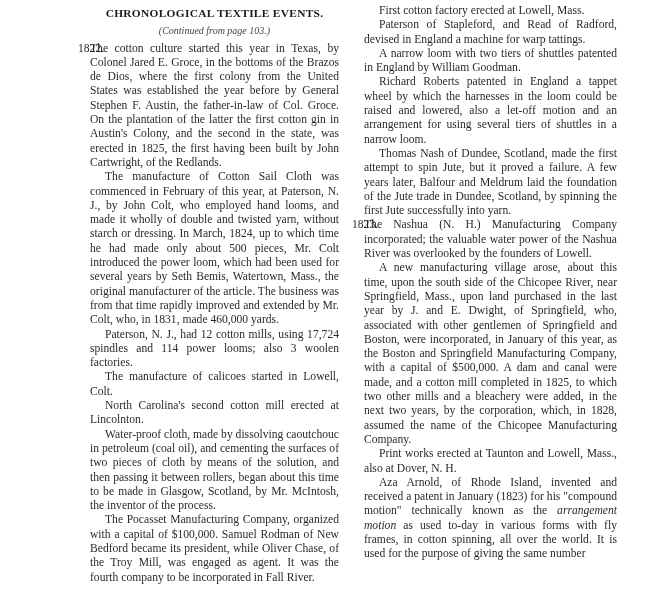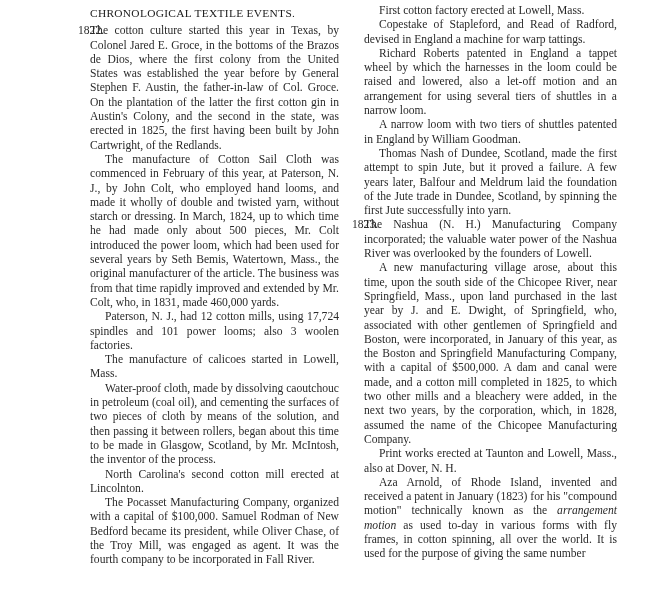--- a/index.html
+++ b/index.html
@@ -1,46 +1,47 @@
 <!DOCTYPE html>
 <html><head>
 <meta charset="utf-8">
 <style>
   html, body { margin: 0; padding: 0; background: #ffffff; }
   body { width: 666px; height: 612px; position: relative; overflow: hidden;
          font-family: "Liberation Serif", "DejaVu Serif", serif; color: #2a2a2a; }
   .col { position: absolute; font-size: 11.6px; line-height: 14.3px; text-align: justify; }
   .col-left { left: 90px; top: 4px; width: 249px; }
   .col-right { left: 364px; top: 4px; width: 253px; }
-  .title { font-weight: normal; font-size: 11.4px; letter-spacing: 0.3px;
+  .title { text-align: center; font-weight: bold; font-size: 11.4px; letter-spacing: 0.3px;
            margin: 2px 0 4px 0; color: #1a1a1a; position: relative; left: 0px; }
   .subtitle { text-align: center; font-style: italic; font-size: 10px; margin: 0 0 3px 0; color: #444; }
   p { margin: 0; text-indent: 15px; }
   .outdent { position: relative; }
   .year-num { position: absolute; left: -12px; }
   em { font-style: italic; }
 </style>
 </head>
 <body>
 
 <div class="col col-left">
   <div class="title">CHRONOLOGICAL TEXTILE EVENTS.</div>
+  <div class="subtitle">(Continued from page 103.)</div>
 
   <p class="outdent" style="text-indent:0;"><span class="year-num">1822.</span><span style="margin-left:0;">The cotton culture started this year in Texas, by Colonel Jared E. Groce, in the bottoms of the Brazos de Dios, where the first colony from the United States was established the year before by General Stephen F. Austin, the father-in-law of Col. Groce. On the plantation of the latter the first cotton gin in Austin's Colony, and the second in the state, was erected in 1825, the first having been built by John Cartwright, of the Redlands.</span></p>
   <p>The manufacture of Cotton Sail Cloth was commenced in February of this year, at Paterson, N. J., by John Colt, who employed hand looms, and made it wholly of double and twisted yarn, without starch or dressing. In March, 1824, up to which time he had made only about 500 pieces, Mr. Colt introduced the power loom, which had been used for several years by Seth Bemis, Watertown, Mass., the original manufacturer of the article. The business was from that time rapidly improved and extended by Mr. Colt, who, in 1831, made 460,000 yards.</p>
-  <p>Paterson, N. J., had 12 cotton mills, using 17,724 spindles and 101 power looms; also 3 woolen factories.</p>
-  <p>The manufacture of calicoes started in Lowell, Mass.</p>
+  <p>Paterson, N. J., had 12 cotton mills, using 17,724 spindles and 114 power looms; also 3 woolen factories.</p>
+  <p>The manufacture of calicoes started in Lowell, Colt.</p>
+  <p>North Carolina's second cotton mill erected at Lincolnton.</p>
   <p>Water-proof cloth, made by dissolving caoutchouc in petroleum (coal oil), and cementing the surfaces of two pieces of cloth by means of the solution, and then passing it between rollers, began about this time to be made in Glasgow, Scotland, by Mr. McIntosh, the inventor of the process.</p>
-  <p>North Carolina's second cotton mill erected at Lincolnton.</p>
   <p>The Pocasset Manufacturing Company, organized with a capital of $100,000. Samuel Rodman of New Bedford became its president, while Oliver Chase, of the Troy Mill, was engaged as agent. It was the fourth company to be incorporated in Fall River.</p>
 </div>
 
 <div class="col col-right">
   <p>First cotton factory erected at Lowell, Mass.</p>
-  <p>Copestake of Stapleford, and Read of Radford, devised in England a machine for warp tattings.</p>
+  <p>Paterson of Stapleford, and Read of Radford, devised in England a machine for warp tattings.</p>
+  <p>A narrow loom with two tiers of shuttles patented in England by William Goodman.</p>
   <p>Richard Roberts patented in England a tappet wheel by which the harnesses in the loom could be raised and lowered, also a let-off motion and an arrangement for using several tiers of shuttles in a narrow loom.</p>
-  <p>A narrow loom with two tiers of shuttles patented in England by William Goodman.</p>
   <p>Thomas Nash of Dundee, Scotland, made the first attempt to spin Jute, but it proved a failure. A few years later, Balfour and Meldrum laid the foundation of the Jute trade in Dundee, Scotland, by spinning the first Jute successfully into yarn.</p>
   <p class="outdent" style="text-indent:0;"><span class="year-num">1823.</span><span>The Nashua (N. H.) Manufacturing Company incorporated; the valuable water power of the Nashua River was overlooked by the founders of Lowell.</span></p>
   <p>A new manufacturing village arose, about this time, upon the south side of the Chicopee River, near Springfield, Mass., upon land purchased in the last year by J. and E. Dwight, of Springfield, who, associated with other gentlemen of Springfield and Boston, were incorporated, in January of this year, as the Boston and Springfield Manufacturing Company, with a capital of $500,000. A dam and canal were made, and a cotton mill completed in 1825, to which two other mills and a bleachery were added, in the next two years, by the corporation, which, in 1828, assumed the name of the Chicopee Manufacturing Company.</p>
   <p>Print works erected at Taunton and Lowell, Mass., also at Dover, N. H.</p>
   <p><span>Aza Arnold, of Rhode Island, invented and received a patent in January (1823) for his "compound motion" technically known as the </span><em>arrangement motion</em><span> as used to-day in various forms with fly frames, in cotton spinning, all over the world. It is used for the purpose of giving the same number</span></p>
 </div>
 
 </body></html>

